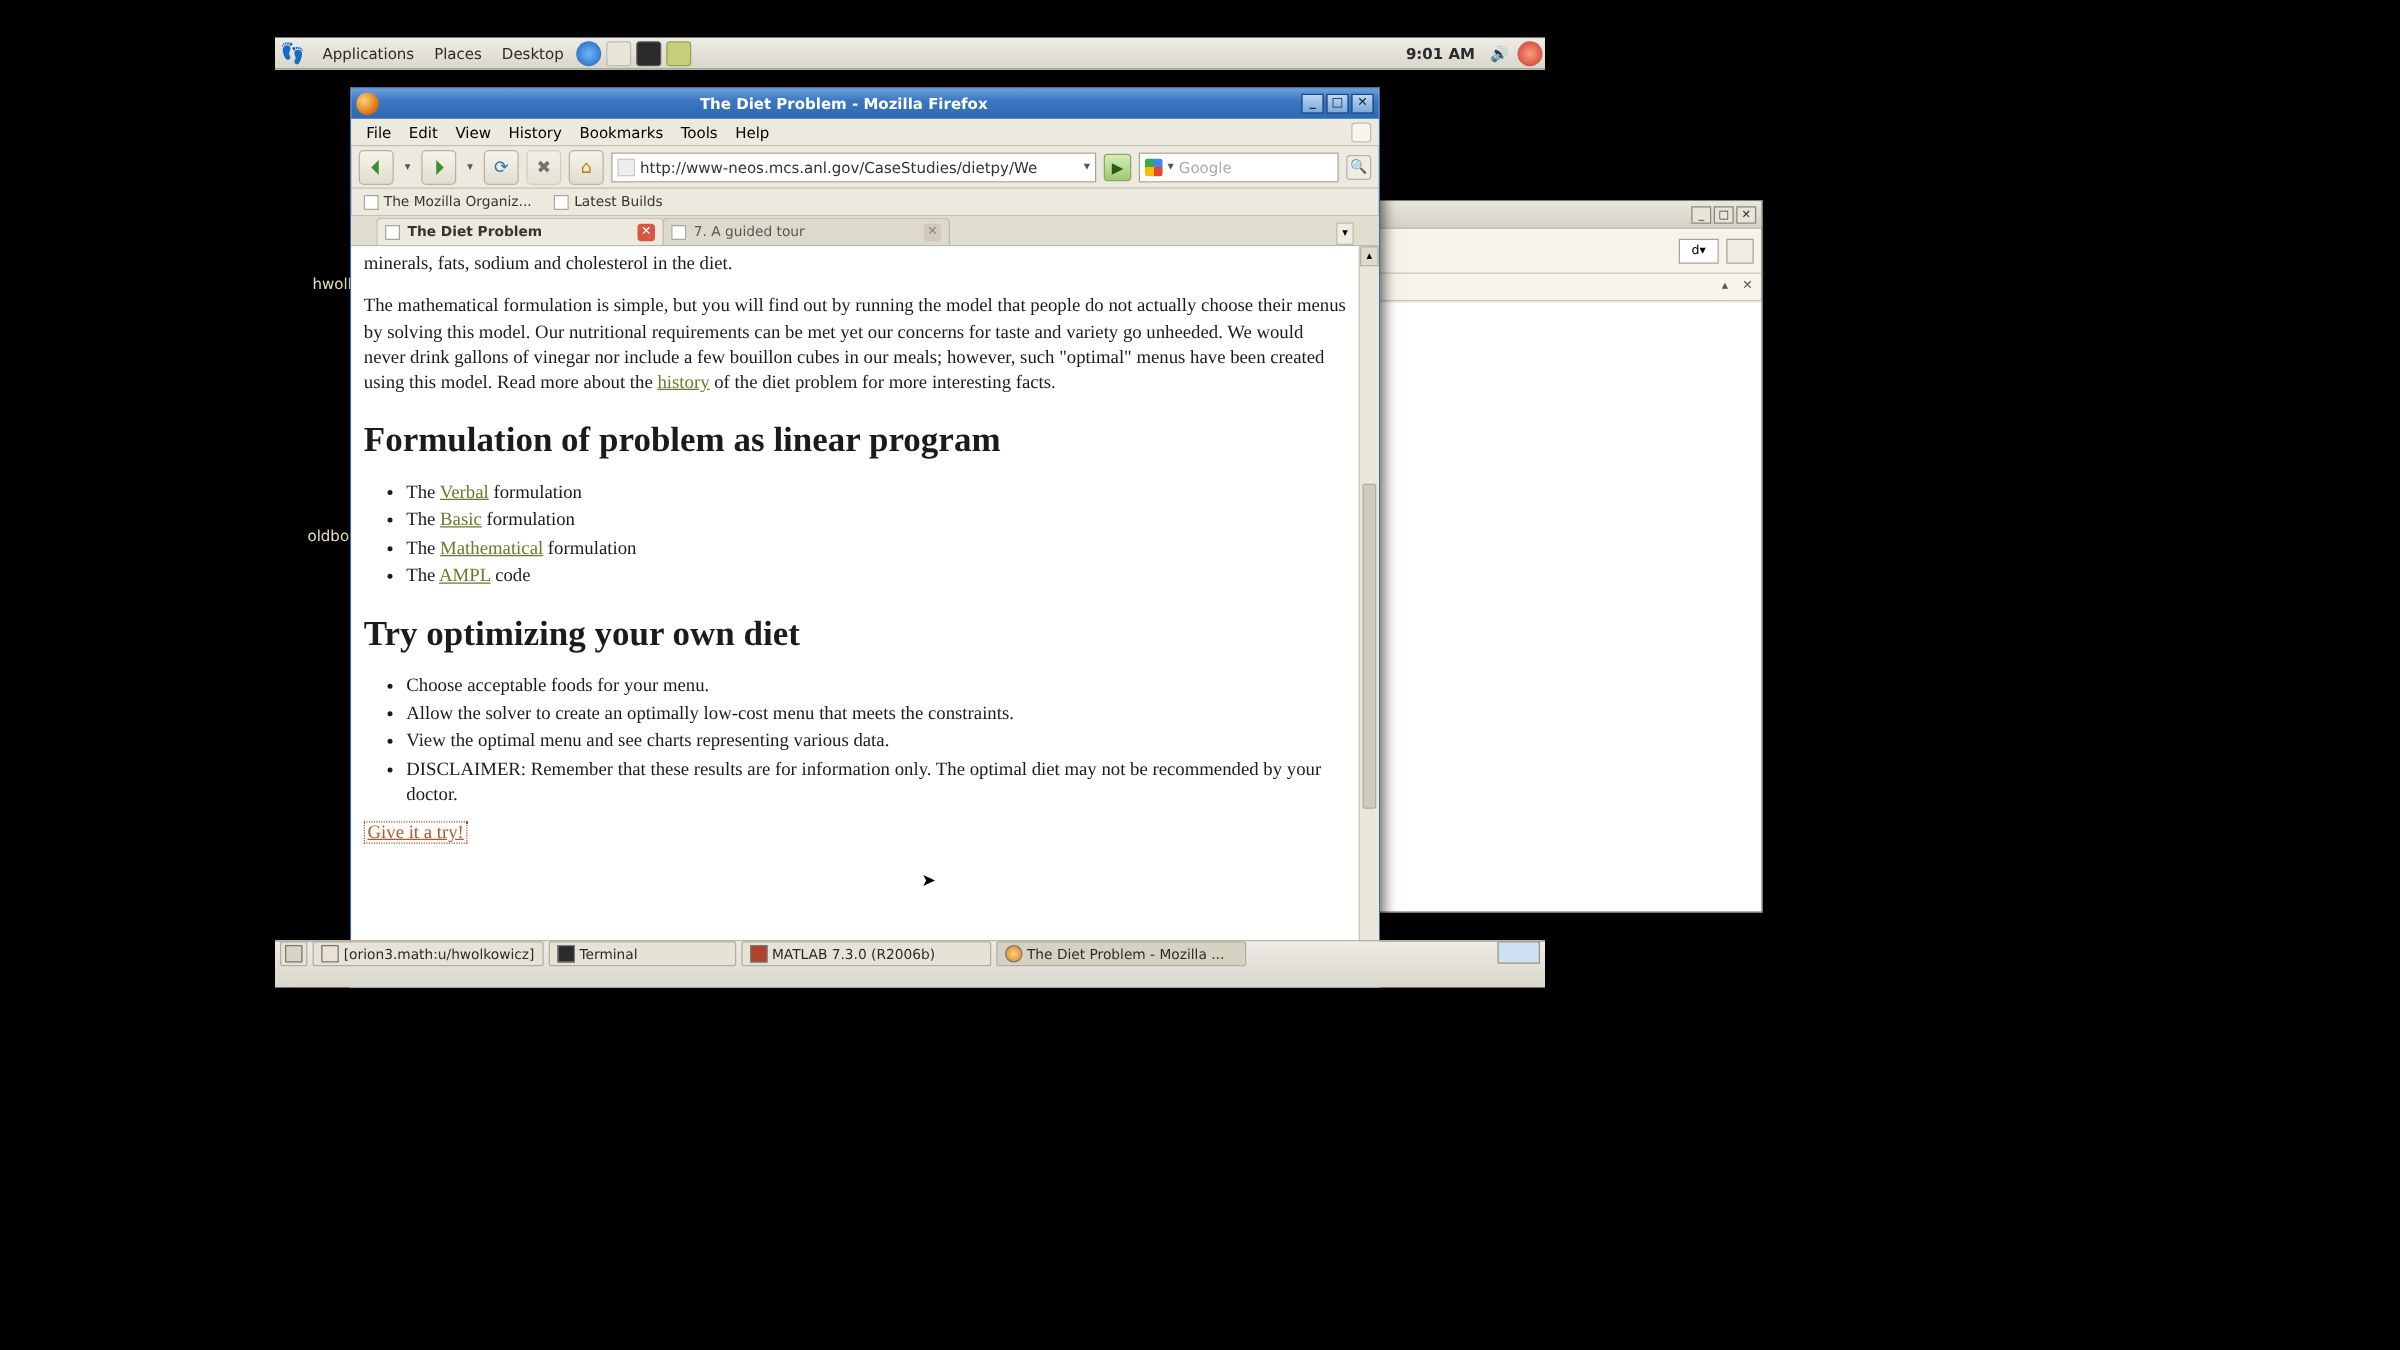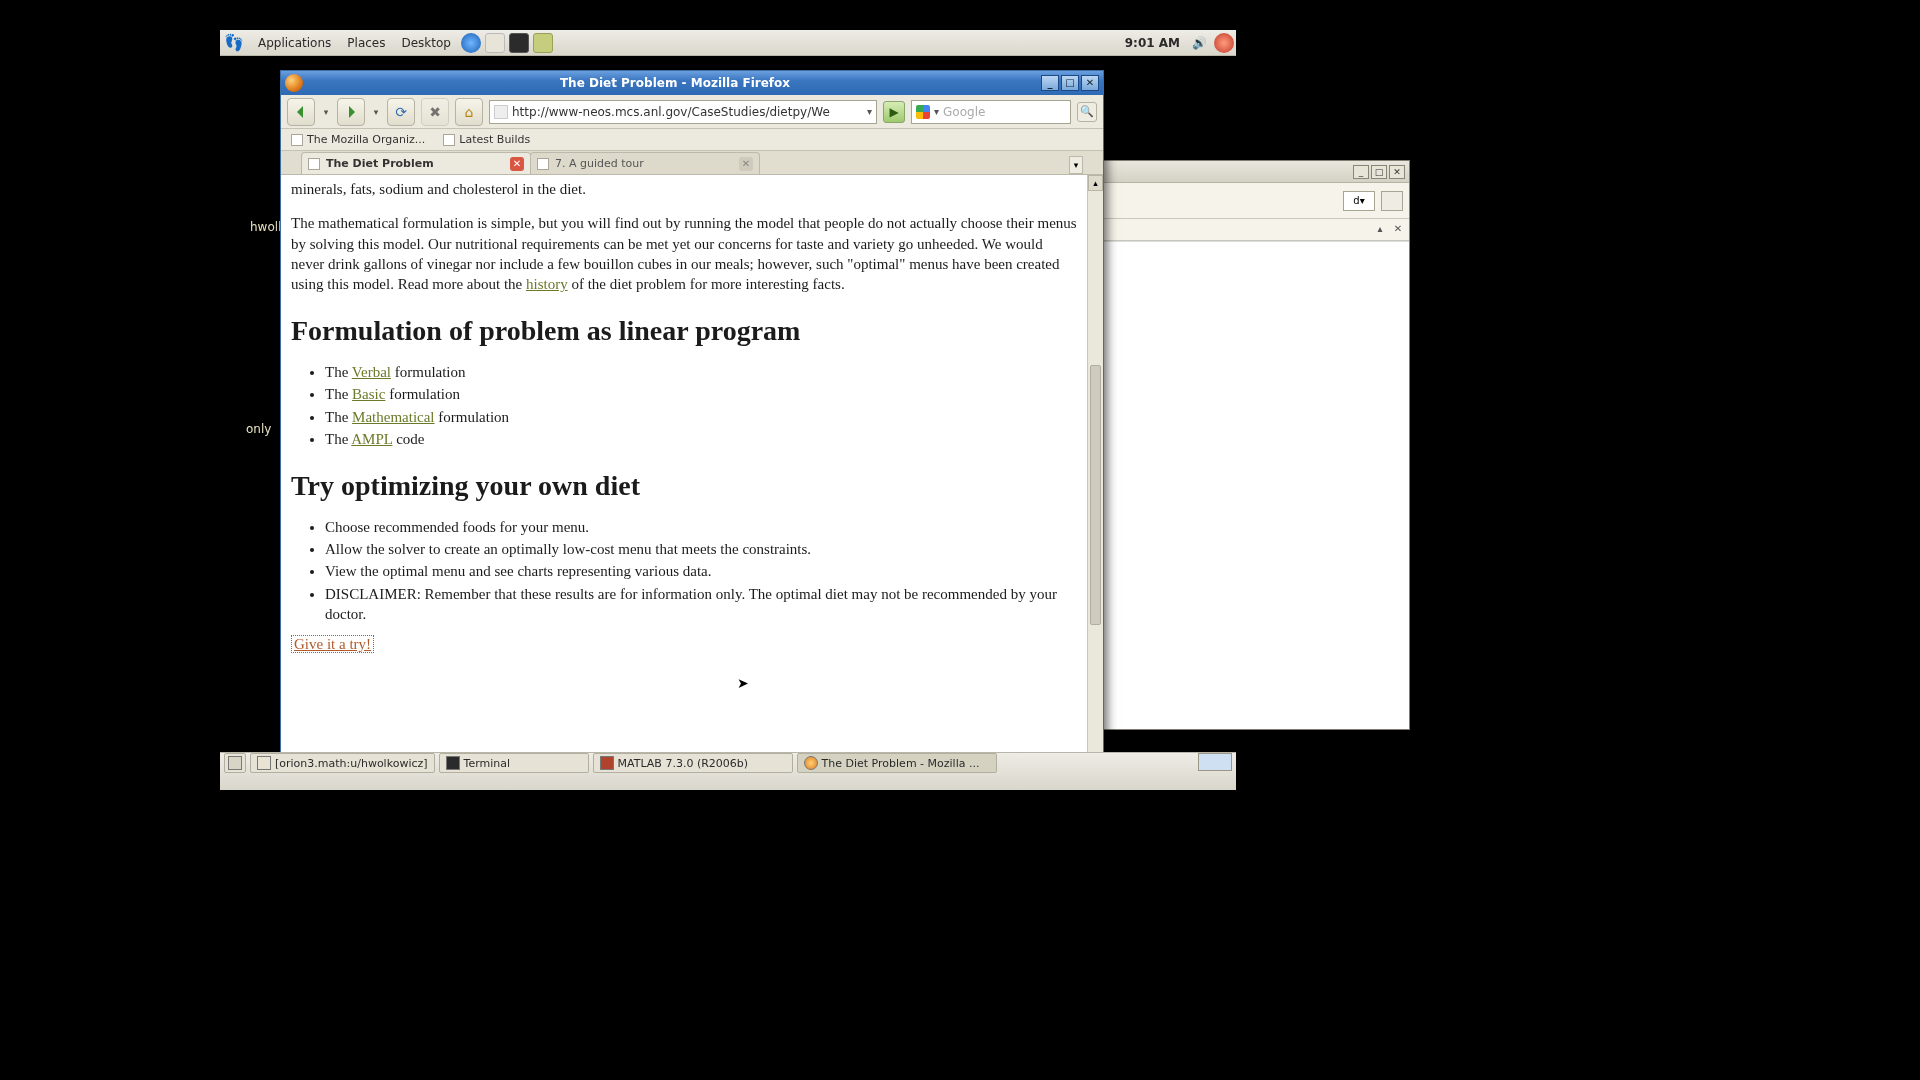--- a/index.html
+++ b/index.html
@@ -254,21 +254,21 @@
     <div class="tray-icon" style="background:#e8e5d8;border:1px solid #bbb;"></div>
     <div class="tray-icon" style="background:#2b2b2b;border:1px solid #555;"></div>
     <div class="tray-icon" style="background:#c6cd7d;border:1px solid #9aa055;"></div>
     <div class="spacer"></div>
     <div class="clock">9:01 AM</div>
     <div class="tray-icon" style="font-size:12px;">🔊</div>
     <div class="tray-icon" style="background:radial-gradient(circle,#ff9a7a,#c0392b);border-radius:50%;"></div>
   </div>
 
   <div class="desk-label" style="left:30px;top:190px;">hwoll</div>
-  <div class="desk-label" style="left:26px;top:392px;">only</div>
+  <div class="desk-label" style="left:26px;top:392px;">oldbo</div>
 
   <div class="bg-window">
     <div class="tb">
       <div class="tb-btn">_</div>
       <div class="tb-btn">□</div>
       <div class="tb-btn">✕</div>
     </div>
     <div class="toolbar2">
       <div class="mini-dd"><span>d</span> ▾</div>
       <div class="mini-btn"></div>
@@ -284,20 +284,30 @@
     <div class="ff-titlebar">
       <div class="ff-icon"></div>
       <div class="title-text">The Diet Problem - Mozilla Firefox</div>
       <div class="win-btns">
         <div class="win-btn">_</div>
         <div class="win-btn">□</div>
         <div class="win-btn">✕</div>
       </div>
     </div>
 
+    <div class="ff-menubar">
+      <div class="m">File</div>
+      <div class="m">Edit</div>
+      <div class="m">View</div>
+      <div class="m">History</div>
+      <div class="m">Bookmarks</div>
+      <div class="m">Tools</div>
+      <div class="m">Help</div>
+      <div class="throbber"></div>
+    </div>
 
     <div class="ff-nav">
       <div class="nav-btn back">
         <svg viewBox="0 0 16 16">
             <path d="M10 2 L4 8 L10 14 Z" fill="#3a8f2f"></path>
           </svg>
       </div>
       <div class="nav-dd">▾</div>
       <div class="nav-btn fwd">
         <svg viewBox="0 0 16 16">
@@ -355,21 +365,21 @@
         </p>
         <h2>Formulation of problem as linear program</h2>
         <ul>
           <li><span>The </span><a href="#">Verbal</a><span> formulation</span></li>
           <li><span>The </span><a href="#">Basic</a><span> formulation</span></li>
           <li><span>The </span><a href="#">Mathematical</a><span> formulation</span></li>
           <li><span>The </span><a href="#">AMPL</a><span> code</span></li>
         </ul>
         <h2>Try optimizing your own diet</h2>
         <ul>
-          <li>Choose recommended foods for your menu.</li>
+          <li>Choose acceptable foods for your menu.</li>
           <li>Allow the solver to create an optimally low-cost menu that meets the constraints.</li>
           <li>View the optimal menu and see charts representing various data.</li>
           <li>DISCLAIMER: Remember that these results are for information only. The optimal diet may not be recommended by your doctor.</li>
         </ul>
         <p style="margin-top:10px;"><a href="#" class="cta visited">Give it a try!</a></p>
       </div>
       <div class="scrollbar">
         <div class="sb-btn">▴</div>
         <div class="sb-thumb"></div>
         <div class="sb-btn" style="position:absolute;bottom:0;left:0;right:0;">▾</div>

